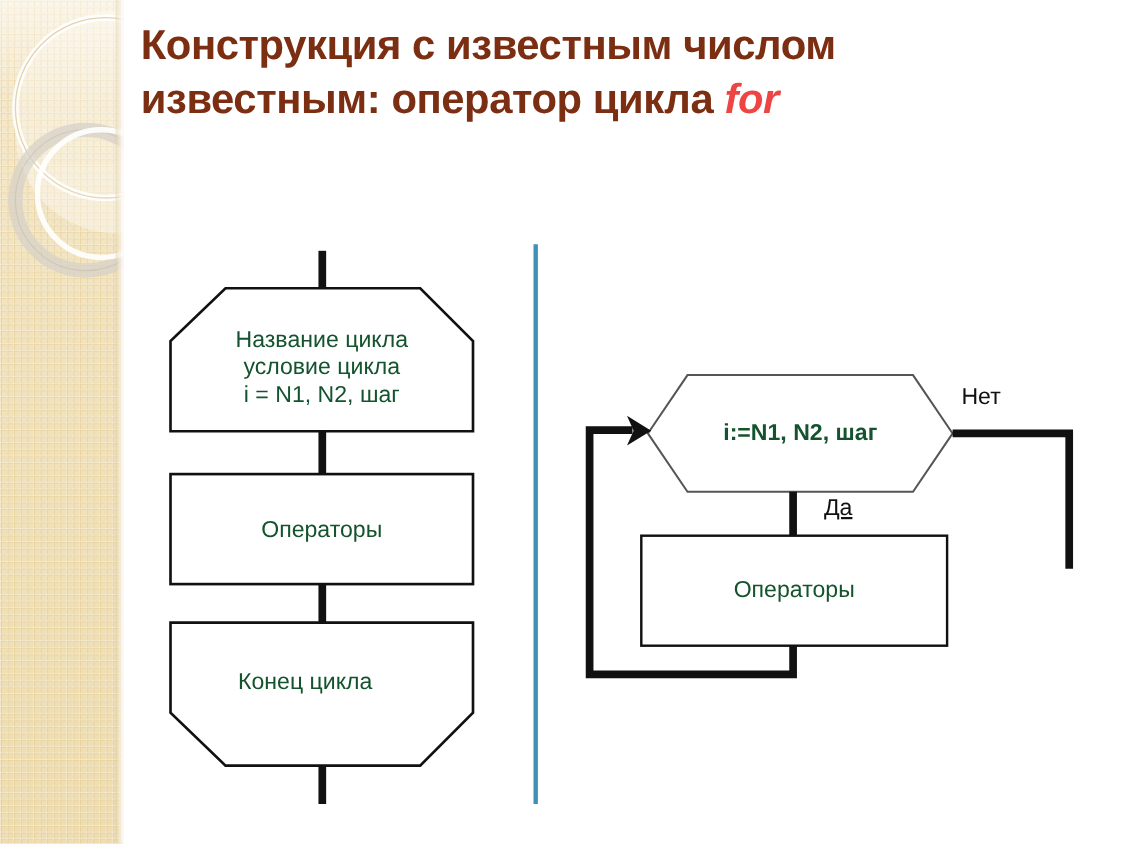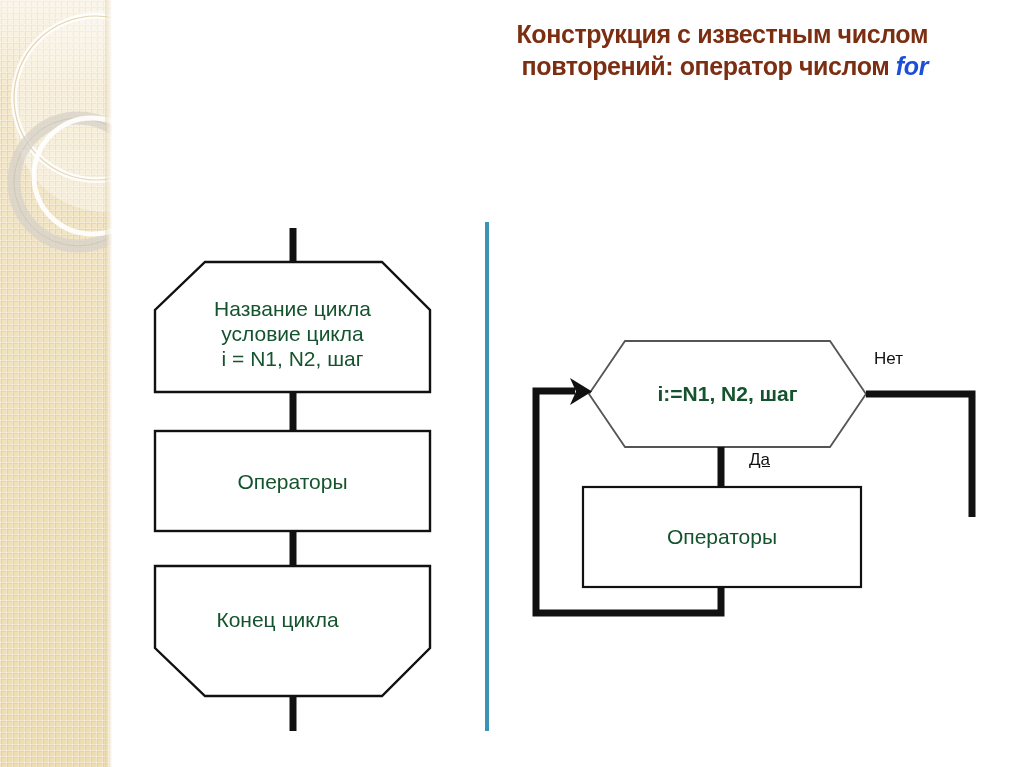--- a/index.html
+++ b/index.html
@@ -34,28 +34,27 @@
   }
   .sidebar .edge{
     position:absolute;right:0;top:0;width:7px;height:767px;
     background:linear-gradient(to right, rgba(214,186,128,.35), rgba(255,255,255,.9));
   }
   .sidebar svg{position:absolute;left:0;top:0;}
 
   
   .title{
     position:absolute;left:128px;top:18px;width:800px;
-    font-size:25px;font-weight:bold;line-height:1.28;
+    font-size:38px;font-weight:bold;line-height:1.28;
     color:#7b2e12;
     font-family:"Liberation Sans", sans-serif;
     letter-spacing:-0.4px;
     white-space:pre-line;
-    text-align:right;
   }
-  .title .kw{color:#1d4ed8;font-style:italic;}
+  .title .kw{color:#ef4444;font-style:italic;}
 
   .subtitle{
     position:absolute;left:136px;top:158px;
     font-size:30px;font-weight:bold;font-style:italic;color:#0a0a0a;
     font-family:"Liberation Sans", sans-serif;
   }
 
   
   .diagram{position:absolute;left:0;top:0;width:1024px;height:767px;}
   .diagram svg{position:absolute;left:0;top:0;}
@@ -66,21 +65,21 @@
     color:#14532d;
     text-align:center;
     line-height:1.18;
     font-size:21px;
     white-space:pre-line;
     pointer-events:none;
   }
   .flow-label{
     position:absolute;
     font-family:"Liberation Sans", sans-serif;
-    color:#111;font-size:17px;
+    color:#111;font-size:21px;
   }
 </style>
 </head>
 <body>
 
 <div id="slide">
 
   <div class="sidebar">
     <div class="tex"></div>
     <div class="wash"></div>
@@ -96,21 +95,21 @@
         <circle cx="96" cy="98" r="82" fill="none" stroke="#d9c9a0" stroke-width="1.2" opacity="0.8"></circle>
         <circle cx="78" cy="182" r="64" fill="none" stroke="#d7d2c8" stroke-width="13" opacity="0.75"></circle>
         <circle cx="78" cy="182" r="64" fill="none" stroke="#bdb5a7" stroke-width="1" opacity="0.45"></circle>
         <circle cx="92" cy="176" r="58" fill="none" stroke="#ffffff" stroke-width="5" opacity="0.9"></circle>
         <path d="M 20 150 A 92 92 0 0 0 112 212 L 112 150 Z" fill="#ffffff" opacity="0.12"></path>
       </g>
     </svg>
     <div class="edge"></div>
   </div>
 
-  <div class="title"><span>Конструкция с известным числом</span><br><span>повторений: оператор числом </span><span class="kw">for</span></div>
+  <div class="title"><span>Конструкция с известным числом</span><br><span>известным: оператор цикла </span><span class="kw">for</span></div>
 
 
   <div class="diagram">
     <svg width="1024" height="767" viewBox="0 0 1024 767">
 
       <line x1="487" y1="222" x2="487" y2="731" stroke="#3d92b5" stroke-width="4"></line>
 
       <g>
 
         <line x1="293" y1="228" x2="293" y2="262" stroke="#111" stroke-width="7"></line>

